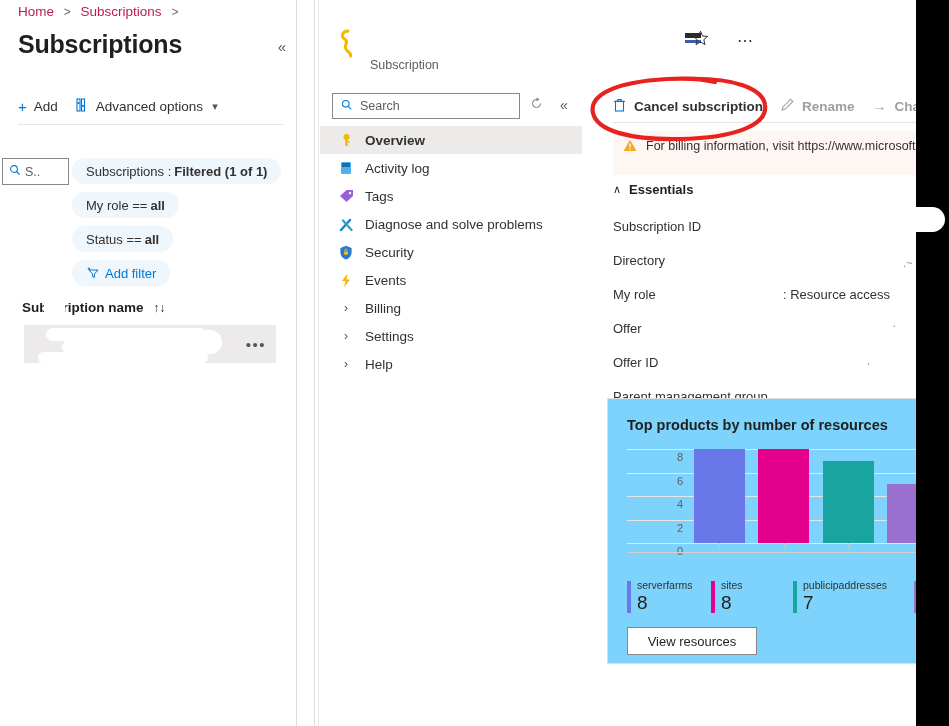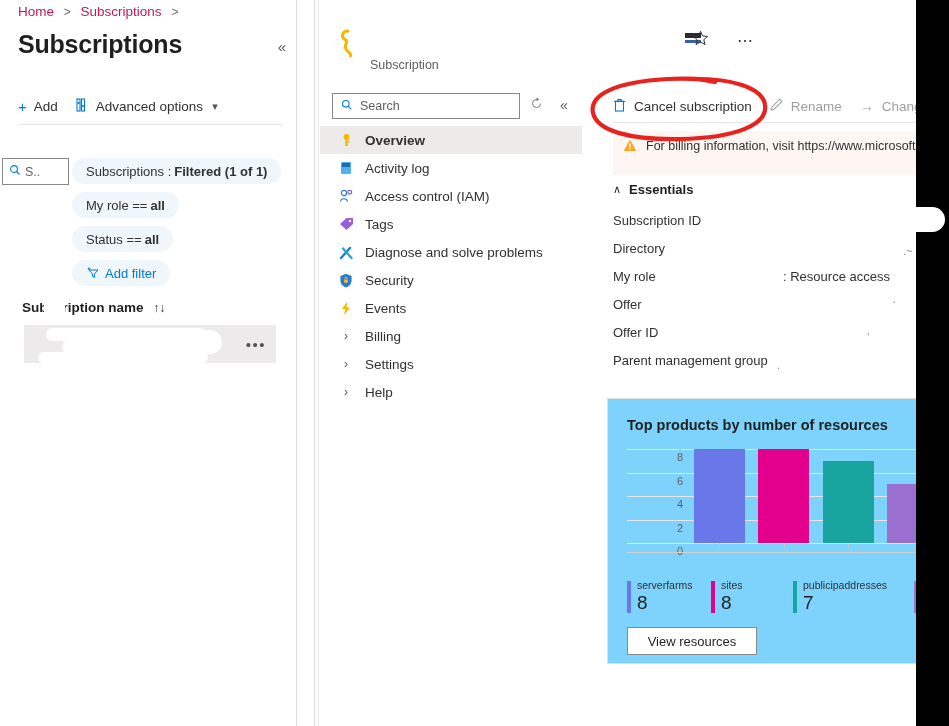--- a/index.html
+++ b/index.html
@@ -180,21 +180,21 @@
   #redacted-ico {
     position:absolute; left:88px; top:33px; width:16px; height:13px;
     background:linear-gradient(#2b2b2b 0 38%, #fff 38% 56%, #3a5ea8 56% 75%, #fff 75% 100%);
   }
 
   .r-toolbar {
     position:absolute; left:16px; top:92px; height:28px;
     display:flex; align-items:center; gap:18px; white-space:nowrap;
   }
   .r-cmd { display:flex; align-items:center; gap:8px; font-size:13.5px;
-    color:#323130; cursor:pointer; }
+    color:#323130; cursor:pointer;font-weight:bold; }
   .r-cmd.dis { color:#a19f9d; cursor:default; }
   .r-cmd .gl { font-size:14px; color:#0078d4; }
   .r-cmd.dis .gl { color:#a19f9d; }
   .r-rule { position:absolute; left:16px; top:122px; width:336px; height:1px;
     background:#e5e5e5; }
 
   .warn-banner {
     position:absolute; left:16px; top:131px; width:336px; height:44px;
     background:#fdf6f3;
     display:flex; align-items:flex-start; padding:8px 0 0 10px; gap:9px;
@@ -203,21 +203,21 @@
   .warn-banner .wt { font-size:12.5px; color:#323130; white-space:nowrap;
     overflow:hidden; }
 
   .ess-head {
     position:absolute; left:16px; top:182px;
     display:flex; align-items:center; gap:8px;
     font-size:13px; font-weight:700; color:#201f1e; cursor:pointer;
   }
   .ess-head .chev { font-size:11px; font-weight:400; }
   .ess-list { position:absolute; left:16px; top:213px; width:336px; }
-  .ess-row { position:relative; height:28px; font-size:13px; color:#323130; }
+  .ess-row { position:relative; height:28px; font-size:13px; color:#323130;margin-top:6px; }
   .ess-row .lbl { position:absolute; left:0; top:0; white-space:nowrap; }
   .ess-row .val { position:absolute; left:170px; top:0; color:#323130;
     white-space:nowrap; }
 
   
   .rem { position:absolute; font-size:11px; color:#8b8b8b; }
 
   .card {
     position:absolute; left:10px; top:398px; width:342px; height:266px;
     border:1px solid #e1dfdd; background:#7dd3fc;
@@ -395,30 +395,20 @@
       <span>Overview</span>
     </div>
     <div class="nav-item">
       <span class="ni">
         <svg width="14" height="14" viewBox="0 0 14 14">
             <rect x="2" y="1" width="10" height="12" rx="1" fill="#50b0e8"></rect>
             <rect x="3" y="2" width="8" height="4" fill="#1b6cb0"></rect>
           </svg>
       </span>
       <span>Activity log</span>
-    </div>
-    <div class="nav-item">
-      <span class="ni">
-        <svg width="15" height="14" viewBox="0 0 15 14">
-            <circle cx="5" cy="4" r="2.6" fill="none" stroke="#2a7ad0" stroke-width="1.2"></circle>
-            <path d="M1.6 12.5 C1.6 8.8 8.4 8.8 8.4 12.5" fill="none" stroke="#2a7ad0" stroke-width="1.2"></path>
-            <circle cx="10.8" cy="3.2" r="1.9" fill="none" stroke="#7a4bd0" stroke-width="1.1"></circle>
-          </svg>
-      </span>
-      <span>Access control (IAM)</span>
     </div>
     <div class="nav-item">
       <span class="ni">
         <svg width="15" height="14" viewBox="0 0 15 14">
             <path d="M7.5 1 L14 1 L14 7 L7.5 13 L1 7 z" fill="#9b5ed8"></path>
             <circle cx="11" cy="4" r="1.2" fill="#fff"></circle>
           </svg>
       </span>
       <span>Tags</span>
     </div>

